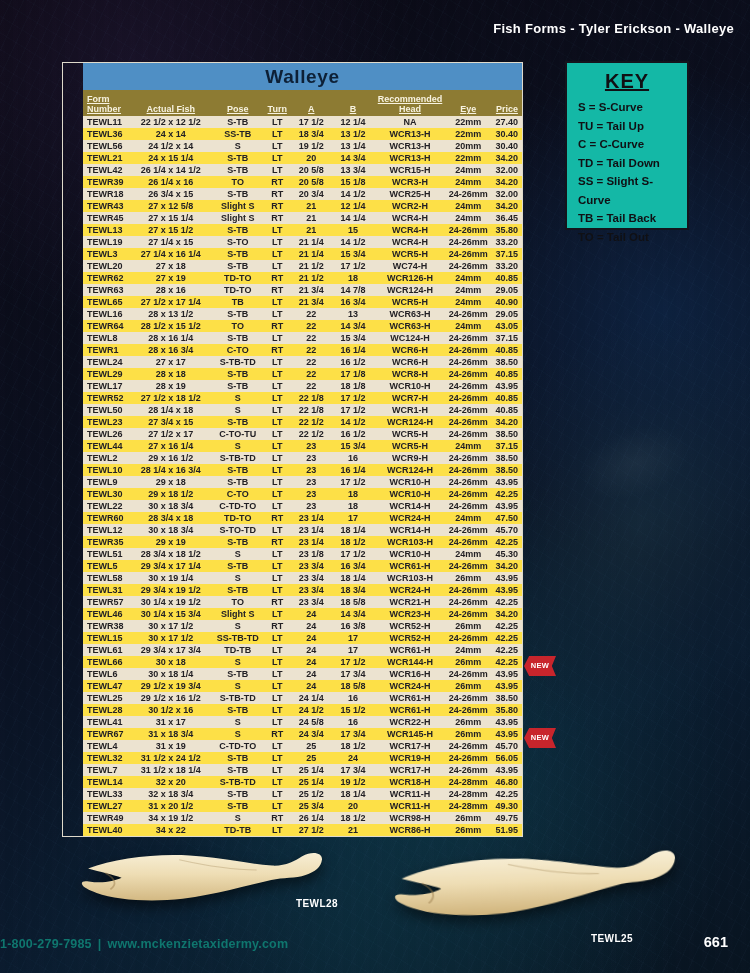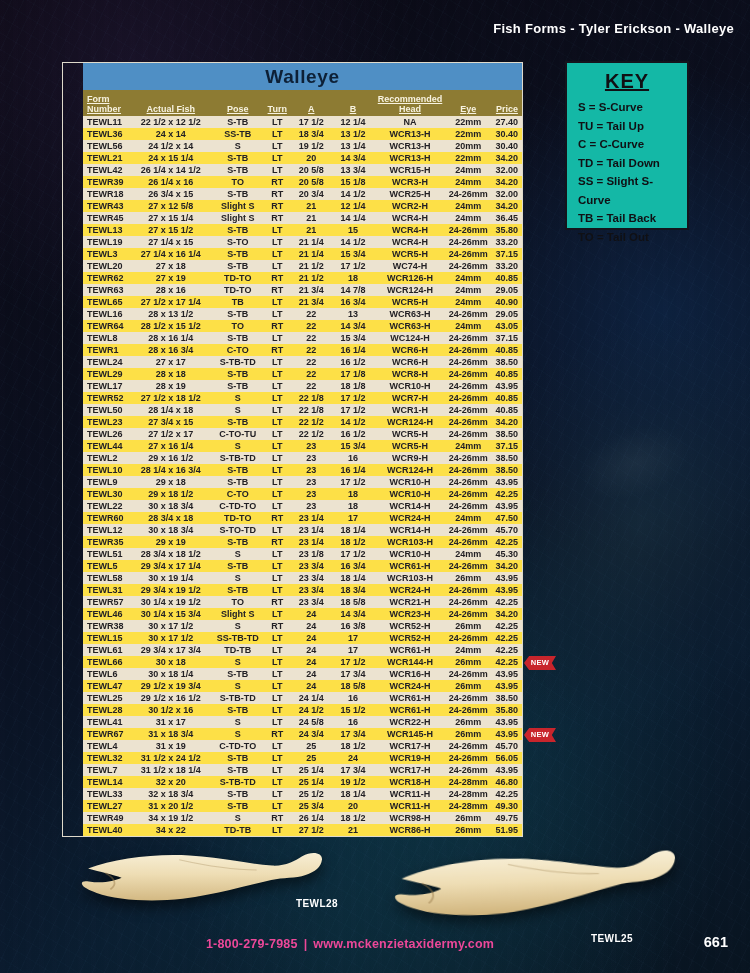--- a/index.html
+++ b/index.html
@@ -34,22 +34,22 @@
     position:absolute;right:40px;top:418px;width:150px;height:90px;border-radius:50%;
     background:radial-gradient(closest-side, rgba(120,140,150,.10), transparent 75%);
     transform:rotate(-18deg);
   }
   
   .page-title{
     position:absolute;top:21px;right:16px;
     color:#ffffff;font-size:13px;font-weight:bold;letter-spacing:.3px;
   }
   .footer-contact{
-    position:absolute;top:937px;left:0;width:700px;text-align:center;
-    color:#ec4899;font-size:12.5px;font-weight:bold;letter-spacing:.2px;
+    position:absolute;top:937px;left:0;width:700px;
+    color:#0f766e;font-size:12.5px;font-weight:bold;letter-spacing:.2px;
   }
   .footer-contact .sep{padding:0 6px;}
   .page-number{
     position:absolute;top:934px;right:22px;
     color:#ffffff;font-size:14.5px;font-weight:bold;
   }
   
   .catalog{
     position:absolute;left:62px;top:62px;width:461px;box-sizing:border-box;
     border:1px solid #dfdacb;
@@ -75,21 +75,21 @@
   .c-form {width:10.5%;text-align:left;padding-left:4px;}
   .c-fish {width:19%;}
   .c-pose {width:11.5%;}
   .c-turn {width:6.5%;}
   .c-a    {width:9%;}
   .c-b    {width:10%;}
   .c-head {width:16%;}
   .c-eye  {width:10.5%;}
   .c-price{width:7%;text-align:right;padding-right:4px;}
   .new-badge{
-    position:absolute;right:-34px;top:0;width:32px;height:14px;
+    position:absolute;right:-34px;top:0;width:32px;height:20px;
     background:var(--badge-bg,#c8252c);color:#ffffff;
     clip-path:polygon(0 50%,16% 0,100% 0,87% 50%,100% 100%,16% 100%);
     display:flex;align-items:center;justify-content:center;
     font-size:7.5px;font-weight:bold;letter-spacing:.3px;
   }
   
   .key-box{
     position:absolute;left:565px;top:61px;width:124px;height:169px;box-sizing:border-box;
     background:#14b8a6;border:2px solid #14141c;padding:7px 4px 0 11px;
   }

